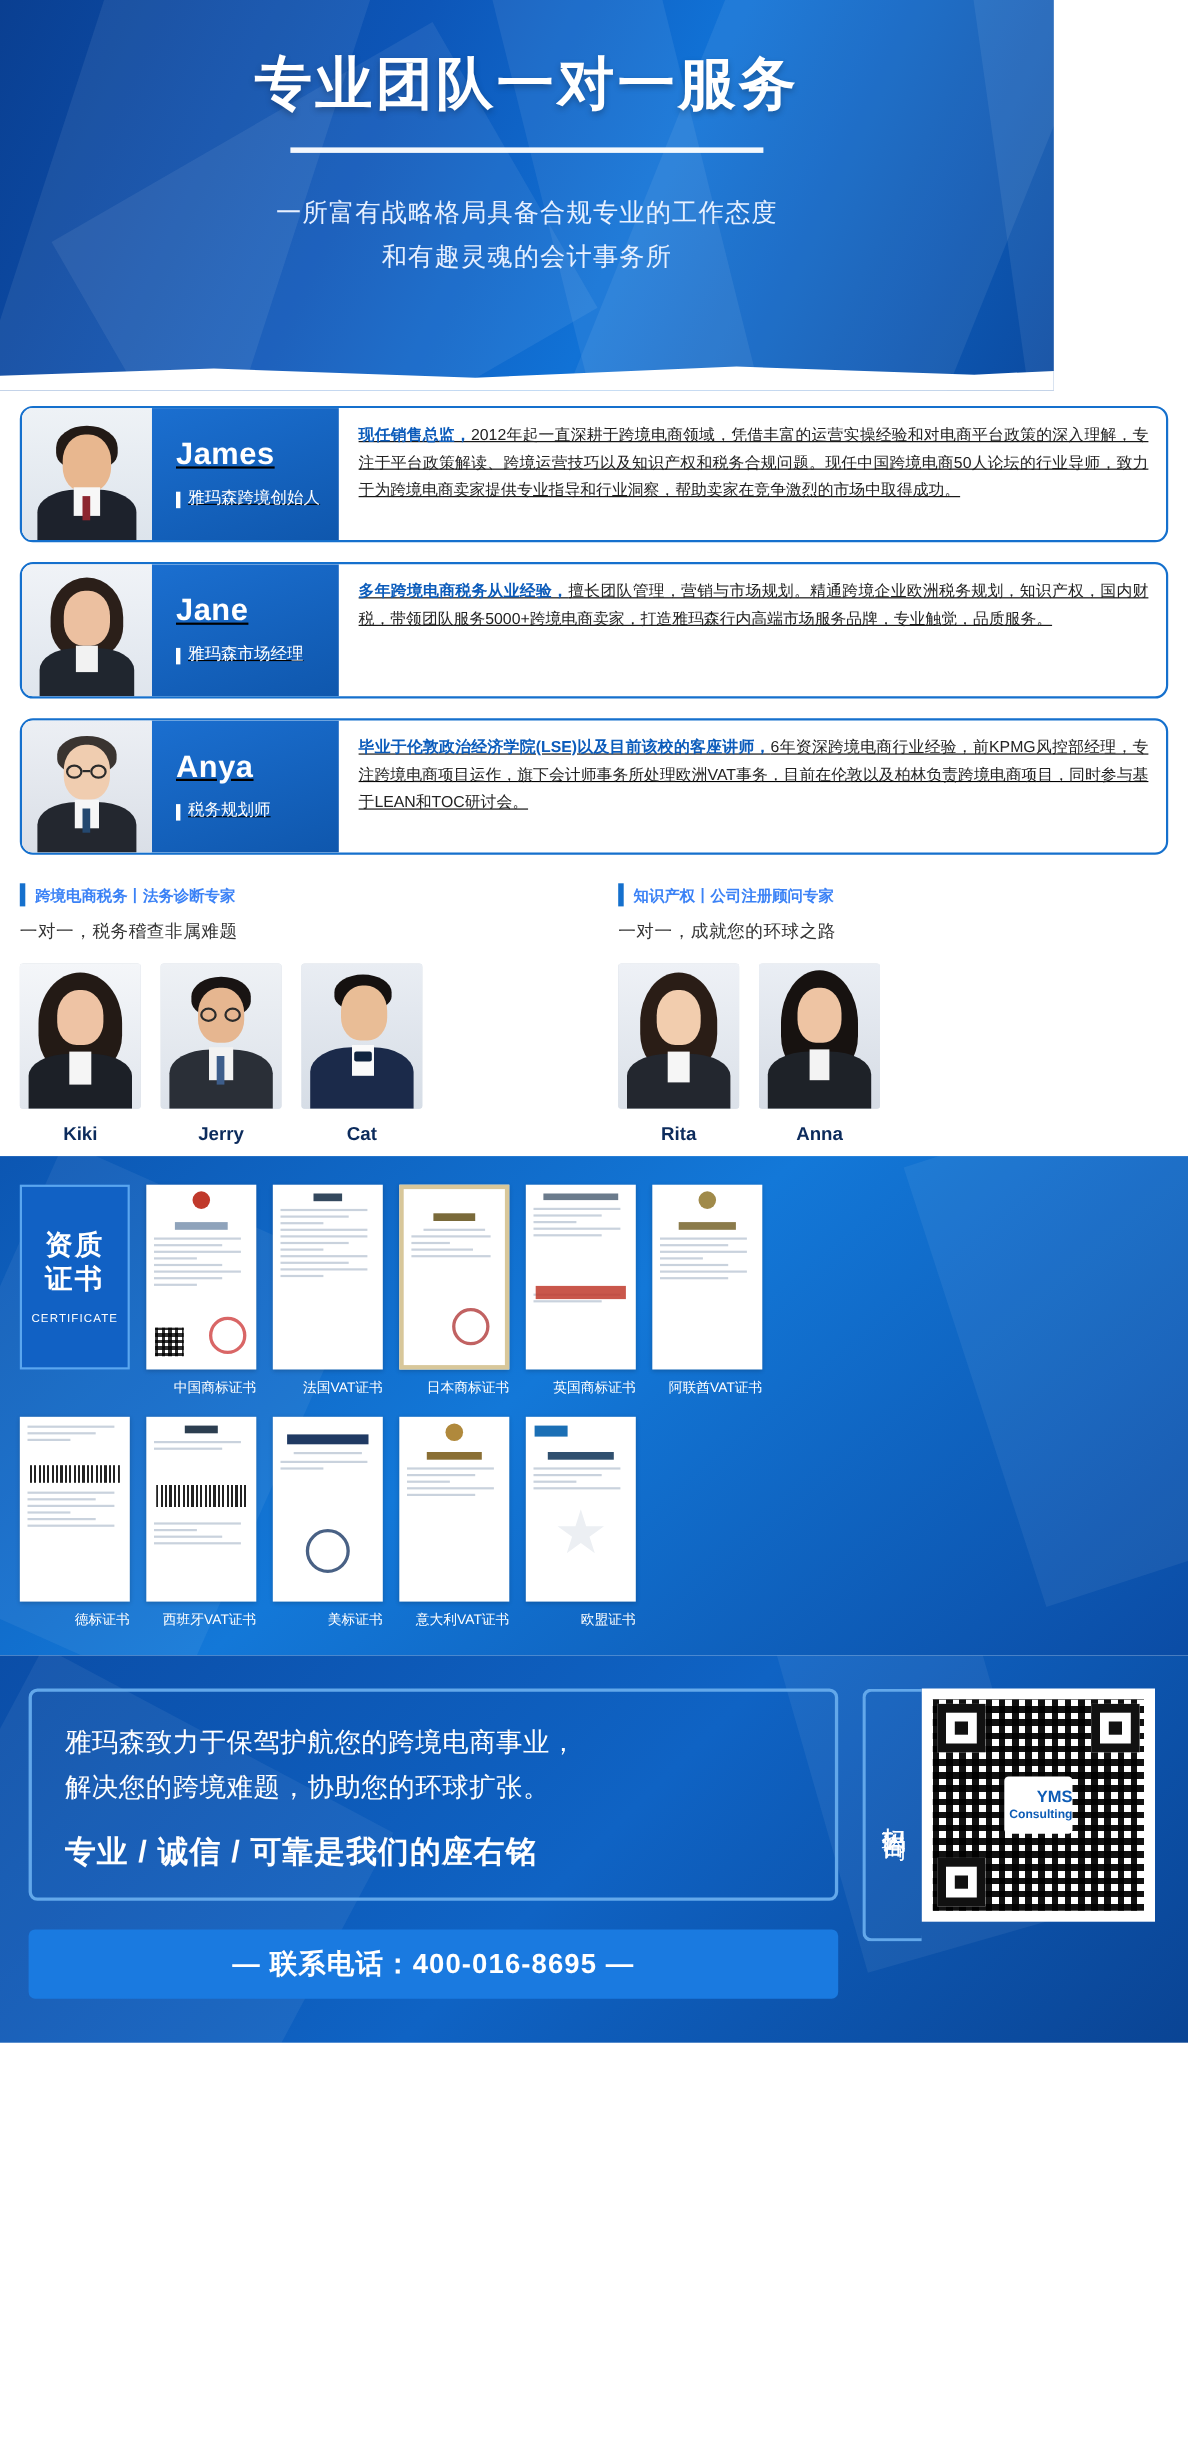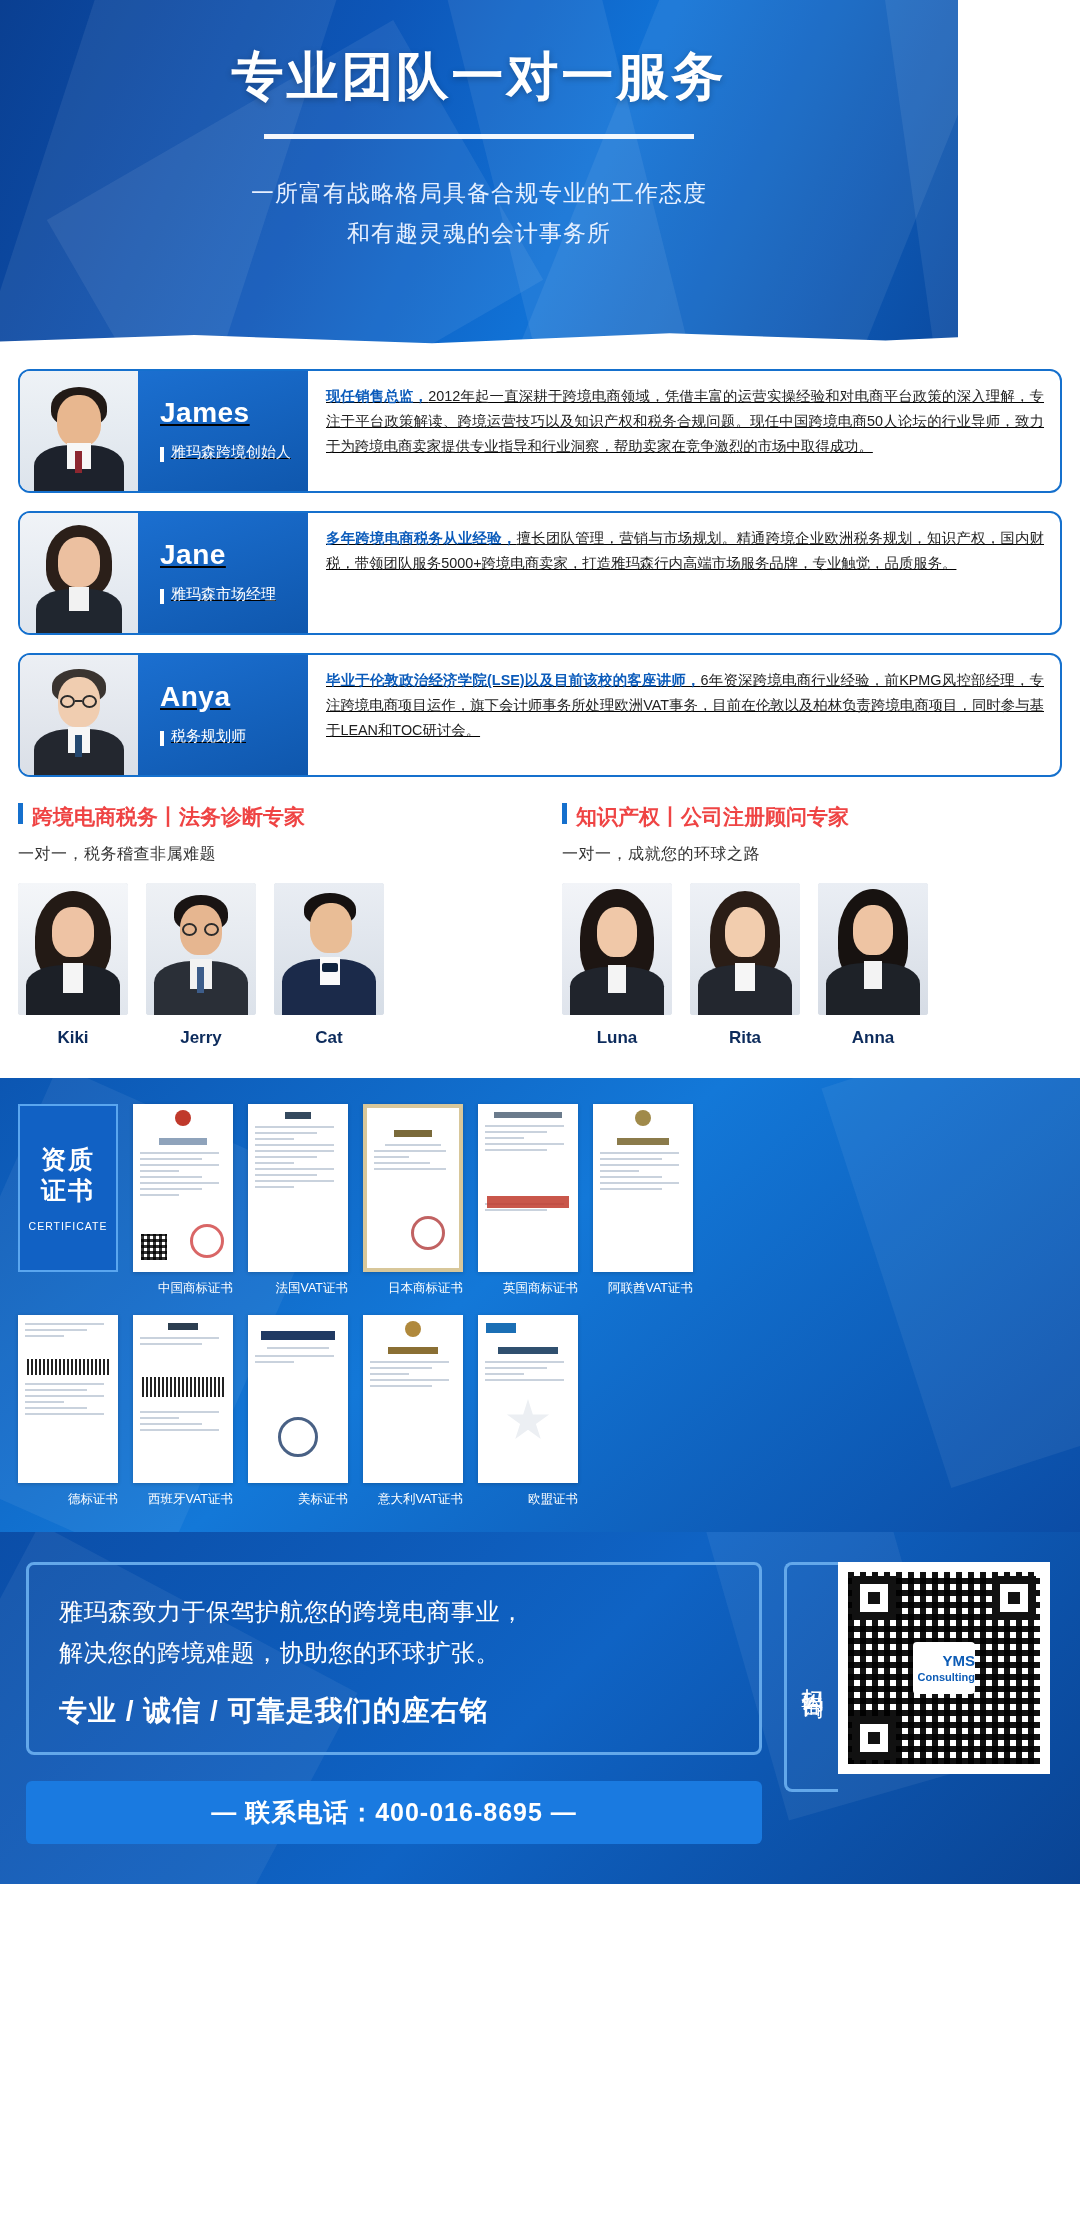--- a/index.html
+++ b/index.html
@@ -103,35 +103,35 @@
     line-height: 1.72;
     color: #222;
     text-align: justify;
   }
   .card-desc b { color: #0c5cbb; }
 
   
   .experts { padding: 4px 18px 0; display: flex; }
   .expert-col { width: 50%; }
   .expert-head {
-    display: flex; align-items: flex-start; font-size: 21px; font-weight: bold; color: #ef4444;
+    display: flex; align-items: flex-end; font-size: 14px; font-weight: bold; color: #3b82f6;
   }
   .expert-head .bar { width: 5px; height: 21px; background: #1570cd; margin-right: 9px; }
   .expert-sub { font-size: 16px; color: #333; margin-top: 13px; letter-spacing: 0.5px; }
   .faces { display: flex; gap: 18px; margin-top: 18px; }
   .face { width: 110px; }
   .face .ph {
     width: 110px; height: 132px; border-radius: 3px; overflow: hidden; background: #d8dee6;
     position: relative;
   }
   .face .fn { text-align: center; font-size: 17px; font-weight: bold; color: #0c2b5c; margin-top: 13px; }
 
   
   .cert-band {
-    margin-top: 30px;
+    margin-top: 10px;
     background: linear-gradient(140deg, #0c56b2 0%, #1378d8 45%, #0b4ca5 100%);
     padding: 26px 18px 24px;
     position: relative;
     overflow: hidden;
   }
   .cert-band .cg {
     position: absolute; background: rgba(255,255,255,0.06);
   }
   .cg1 { left: -40px; top: 30px; width: 300px; height: 420px; transform: rotate(24deg); }
   .cg2 { right: -60px; top: -40px; width: 260px; height: 420px; transform: rotate(-18deg); }
@@ -396,32 +396,20 @@
     </div>
   </div>
 
   <div class="expert-col" style="padding-left:22px">
     <div class="expert-head">
       <span class="bar"></span>
       <span>知识产权丨公司注册顾问专家</span>
     </div>
     <div class="expert-sub">一对一，成就您的环球之路</div>
     <div class="faces">
-      <div class="face">
-        <div class="ph">
-          <div class="av">
-            <div class="bgc" style="background:linear-gradient(180deg,#f2f4f8,#dfe4ec)"></div>
-            <div class="hair" style="left:18px;top:6px;width:74px;height:98px;background:#1d1512"></div>
-            <div class="head" style="left:35px;top:24px;width:40px;height:50px;background:#f0c8a8"></div>
-            <div class="body" style="left:8px;top:84px;width:94px;height:48px;background:#20242c"></div>
-            <div style="position:absolute;left:46px;top:82px;width:18px;height:28px;background:#f4f4f4"></div>
-          </div>
-        </div>
-        <div class="fn">Luna</div>
-      </div>
       <div class="face">
         <div class="ph">
           <div class="av">
             <div class="bgc" style="background:linear-gradient(180deg,#eef1f6,#dbe1e9)"></div>
             <div class="hair" style="left:20px;top:8px;width:70px;height:90px;background:#2a1d16"></div>
             <div class="head" style="left:35px;top:24px;width:40px;height:50px;background:#f2cdae"></div>
             <div class="body" style="left:8px;top:82px;width:94px;height:50px;background:#23272f"></div>
             <div style="position:absolute;left:45px;top:80px;width:20px;height:28px;background:#f6f6f6"></div>
           </div>
         </div>

